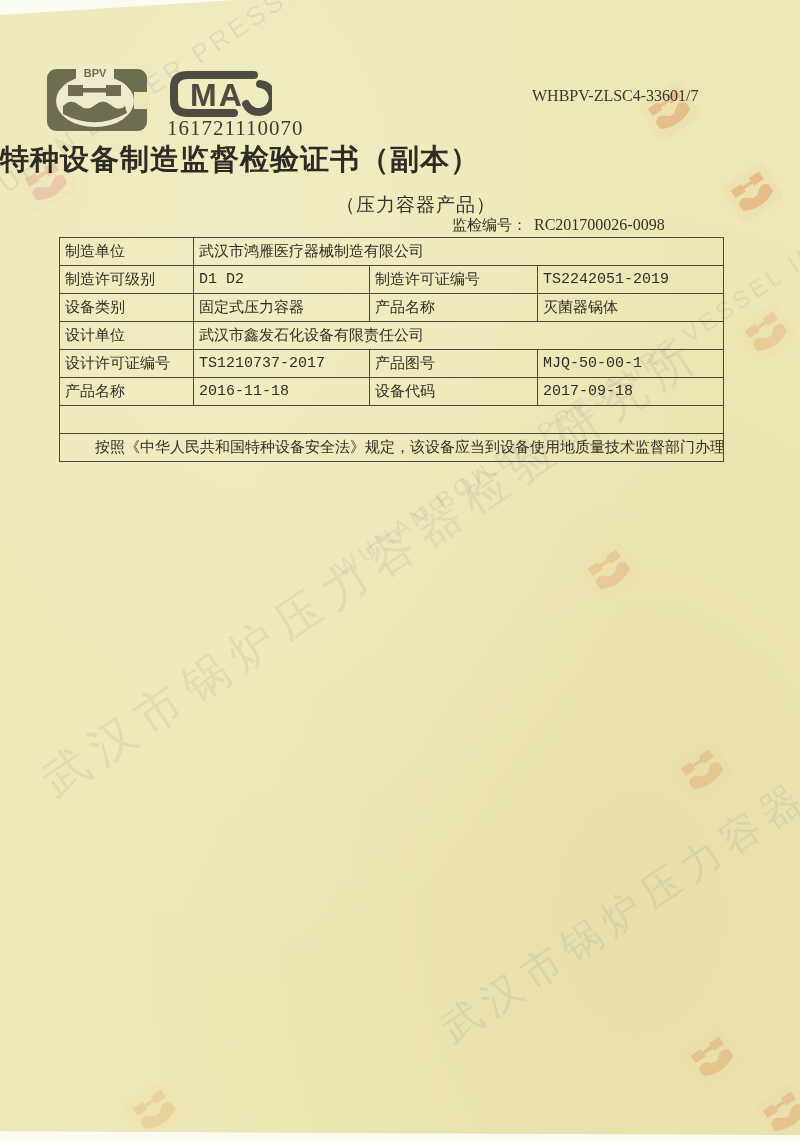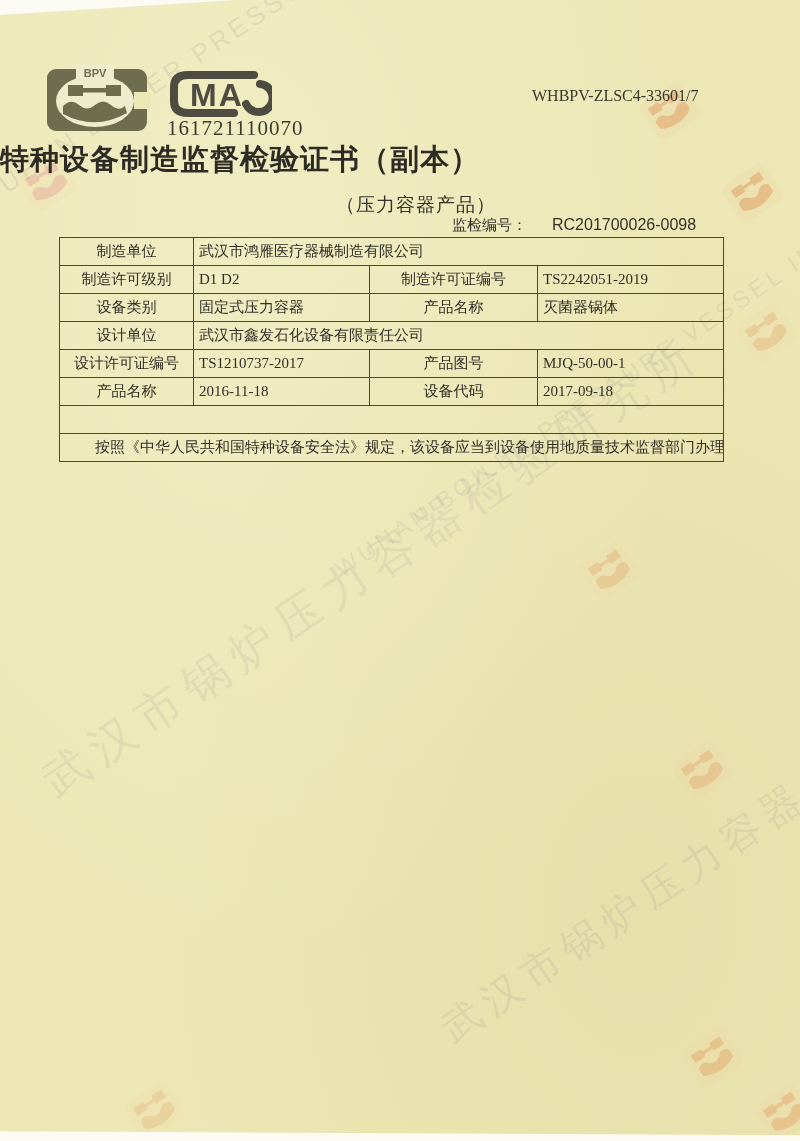--- a/index.html
+++ b/index.html
@@ -41,31 +41,31 @@
   .cma-number{position:absolute;left:167px;top:116px;font-family:"Liberation Serif",serif;
     font-size:21px;letter-spacing:1px;color:#3c3a30;}
   .serial{position:absolute;top:87px;left:532px;width:180px;text-align:left;
     font-family:"Liberation Serif",serif;font-size:16px;color:#38362d;}
   .title{position:absolute;top:140px;left:0;width:100%;
     font-family:"Liberation Serif",serif;font-weight:bold;font-size:29px;
     letter-spacing:1px;color:#2d2b24;}
   .subtitle{position:absolute;top:192px;left:16px;width:100%;text-align:center;
     font-size:19px;color:#35332b;letter-spacing:1px;}
   .insp-line{position:absolute;top:216px;left:452px;font-size:15px;color:#33312a;}
-  .insp-line .no{font-family:Liberation Sans, sans-serif;font-size:16px;margin-left:25px;}
+  .insp-line .no{font-family:Liberation Serif, serif;font-size:16px;margin-left:7px;}
 
   
   table.cert{position:absolute;left:59px;top:237px;width:664px;border-collapse:collapse;
     table-layout:fixed;}
   table.cert col.c1{width:134px}table.cert col.c2{width:176px}
   table.cert col.c3{width:168px}table.cert col.c4{width:186px}
   table.cert td{border:1px solid var(--line);height:27px;padding:0 5px;
     font-size:15px;color:#302e27;overflow:hidden;white-space:nowrap;}
-  td.lbl{text-align:center;}
-  td.val{font-family:Liberation Serif, serif;font-size:16px;}
+  td.lbl{}
+  td.val{font-family:Liberation Mono, monospace;font-size:16px;}
   td.body-cell{height:570px;vertical-align:top;position:relative;padding:0;white-space:normal;}
   td.footer-cell{height:60px;vertical-align:top;white-space:normal;
     padding:7px 14px 0 14px;font-size:16px;line-height:26px;text-indent:2em;}
 
   
   .stm{position:absolute;top:21px;left:10px;right:14px;font-size:16.5px;line-height:39px;color:#2e2c25;}
   .stm .l1{text-indent:2em;}
 </style>
 </head>
 <body>

